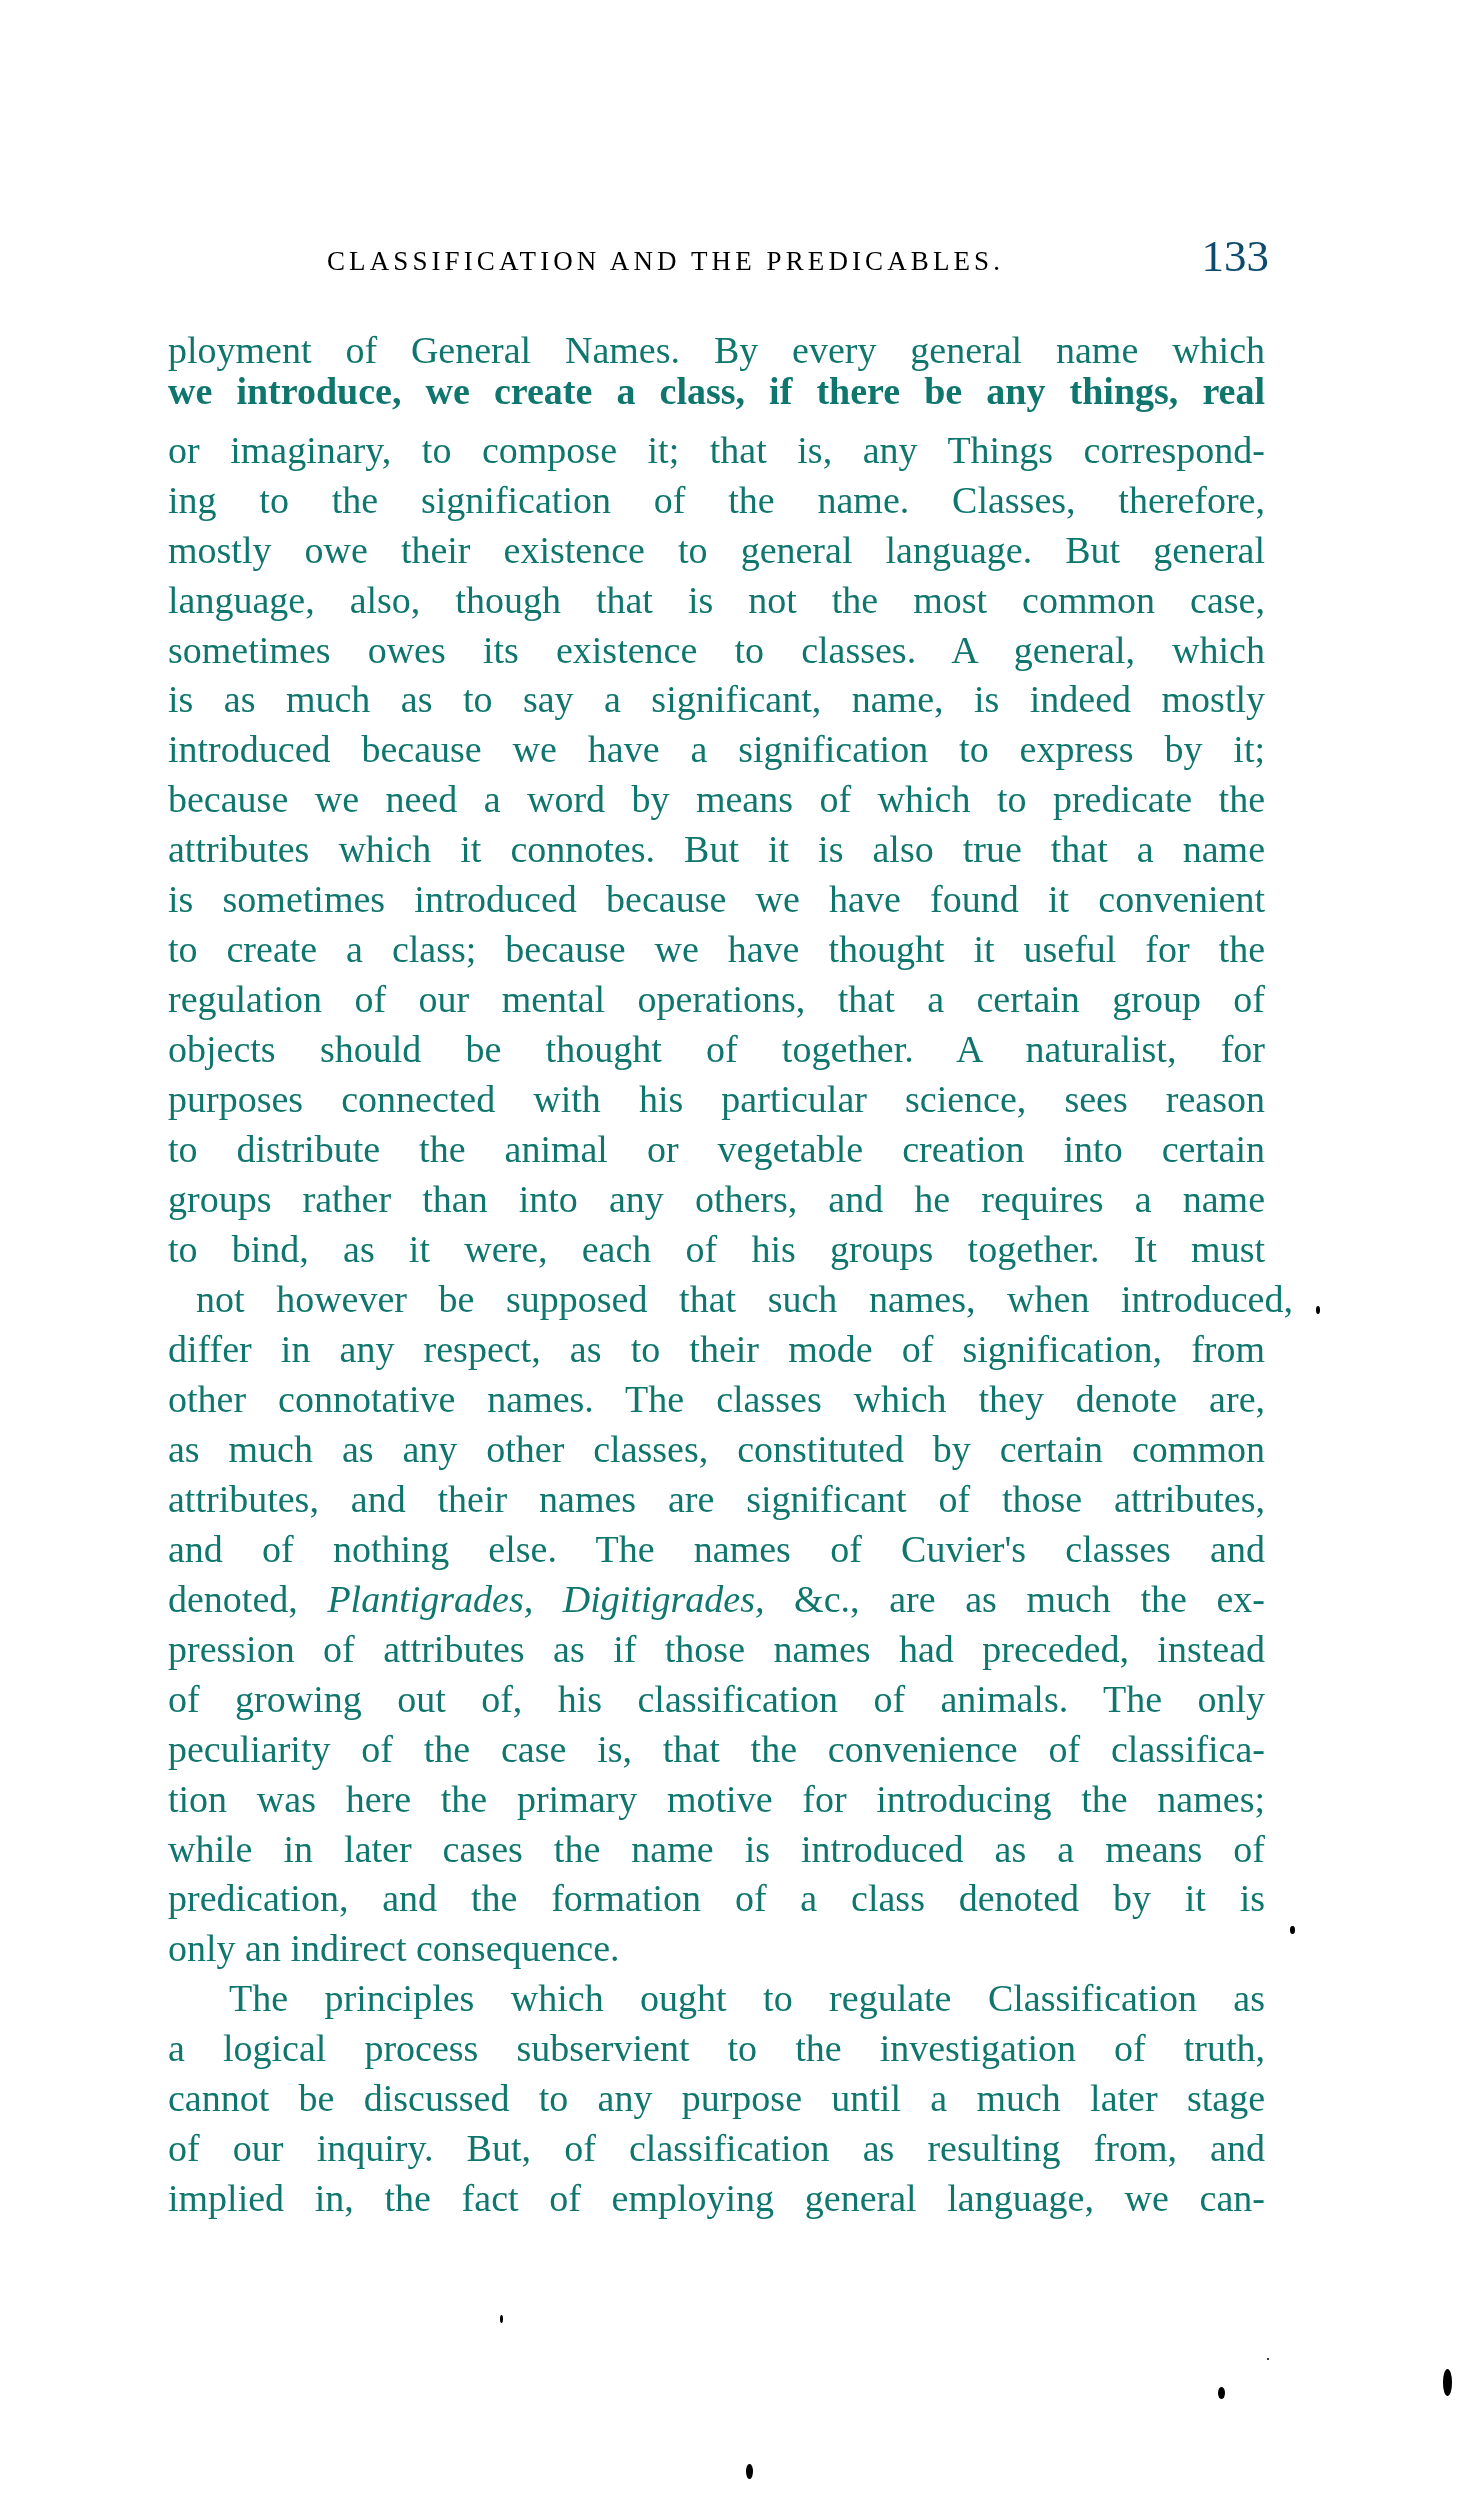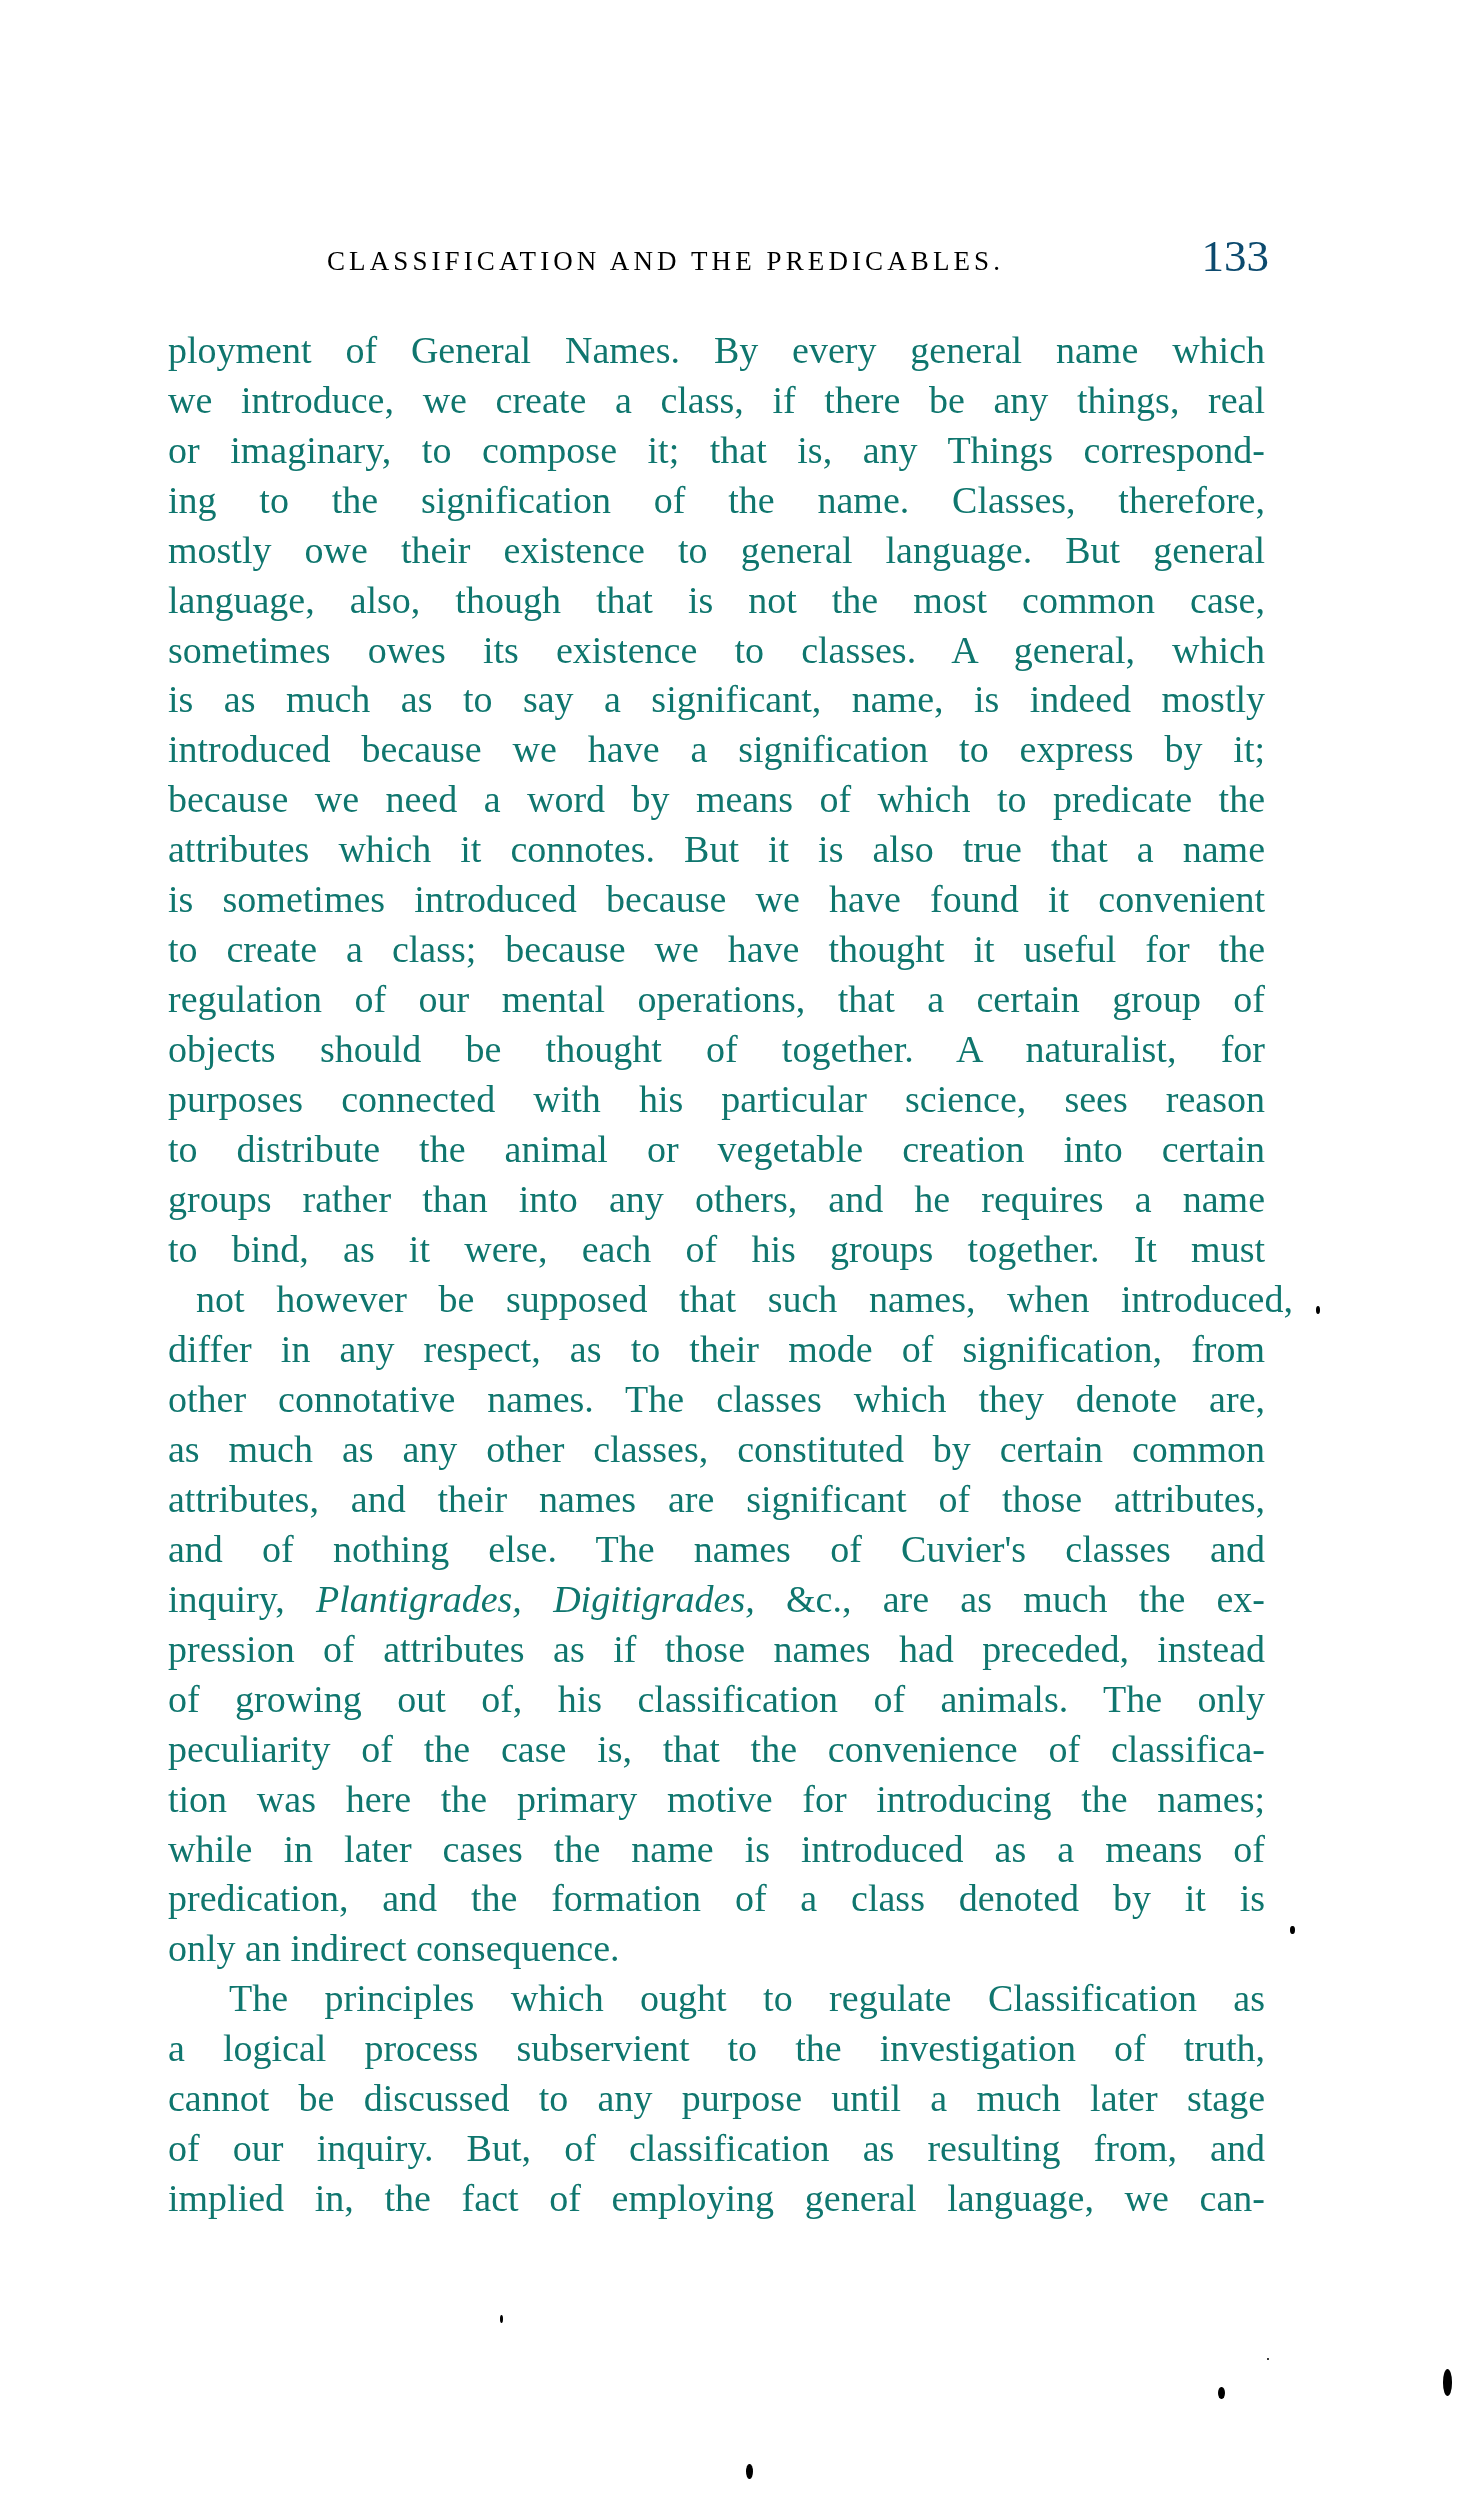--- a/index.html
+++ b/index.html
@@ -30,21 +30,21 @@
 </style>
 </head>
 <body>
 
 <div class="page">
   <div class="running-head">CLASSIFICATION AND THE PREDICABLES.</div>
   <div class="page-number">133</div>
 
   <div id="text-body">
       <div class="line" style="top: 325px;">ployment of General Names.  By every general name which</div>
-      <div class="line" style="top: 375px;">we introduce, we create a class, if there be any things, real</div>
+      <div class="line" style="top: 366px; font-weight: bold;">we introduce, we create a class, if there be any things, real</div>
       <div class="line" style="top: 425px;">or imaginary, to compose it; that is, any Things correspond-</div>
       <div class="line" style="top: 475px;">ing to the signification of the name.  Classes, therefore,</div>
       <div class="line" style="top: 525px;">mostly owe their existence to general language.  But general</div>
       <div class="line" style="top: 575px;">language, also, though that is not the most common case,</div>
       <div class="line" style="top: 625px;">sometimes owes its existence to classes.  A general, which</div>
       <div class="line" style="top: 674px;">is as much as to say a significant, name, is indeed mostly</div>
       <div class="line" style="top: 724px;">introduced because we have a signification to express by it;</div>
       <div class="line" style="top: 774px;">because we need a word by means of which to predicate the</div>
       <div class="line" style="top: 824px;">attributes which it connotes.  But it is also true that a name</div>
       <div class="line" style="top: 874px;">is sometimes introduced because we have found it convenient</div>
@@ -54,21 +54,21 @@
       <div class="line" style="top: 1074px;">purposes connected with his particular science, sees reason</div>
       <div class="line" style="top: 1124px;">to distribute the animal or vegetable creation into certain</div>
       <div class="line" style="top: 1174px;">groups rather than into any others, and he requires a name</div>
       <div class="line" style="top: 1224px;">to bind, as it were, each of his groups together.  It must</div>
       <div class="line" style="top: 1274px; margin-left: 28px;">not however be supposed that such names, when introduced,</div>
       <div class="line" style="top: 1324px;">differ in any respect, as to their mode of signification, from</div>
       <div class="line" style="top: 1374px;">other connotative names. The classes which they denote are,</div>
       <div class="line" style="top: 1424px;">as much as any other classes, constituted by certain common</div>
       <div class="line" style="top: 1474px;">attributes, and their names are significant of those attributes,</div>
       <div class="line" style="top: 1524px;">and of nothing else.  The names of Cuvier's classes and</div>
-      <div class="line" style="top: 1574px;"><span>inquiry, </span><span class="it">Plantigrades,</span><span> </span><span class="it">Digitigrades,</span><span> &amp;c., are as much the ex-</span></div>
+      <div class="line" style="top: 1574px;"><span>denoted, </span><span class="it">Plantigrades,</span><span> </span><span class="it">Digitigrades,</span><span> &amp;c., are as much the ex-</span></div>
       <div class="line" style="top: 1624px;">pression of attributes as if those names had preceded, instead</div>
       <div class="line" style="top: 1674px;">of growing out of, his classification of animals.  The only</div>
       <div class="line" style="top: 1724px;">peculiarity of the case is, that the convenience of classifica-</div>
       <div class="line" style="top: 1774px;">tion was here the primary motive for introducing the names;</div>
       <div class="line" style="top: 1824px;">while in later cases the name is introduced as a means of</div>
       <div class="line" style="top: 1873px;">predication, and the formation of a class denoted by it is</div>
       <div class="line last" style="top: 1923px;">only an indirect consequence.</div>
       <div class="line indent" style="top: 1973px;">The principles which ought to regulate Classification as</div>
       <div class="line" style="top: 2023px;">a logical process subservient to the investigation of truth,</div>
       <div class="line" style="top: 2073px;">cannot be discussed to any purpose until a much later stage</div>

